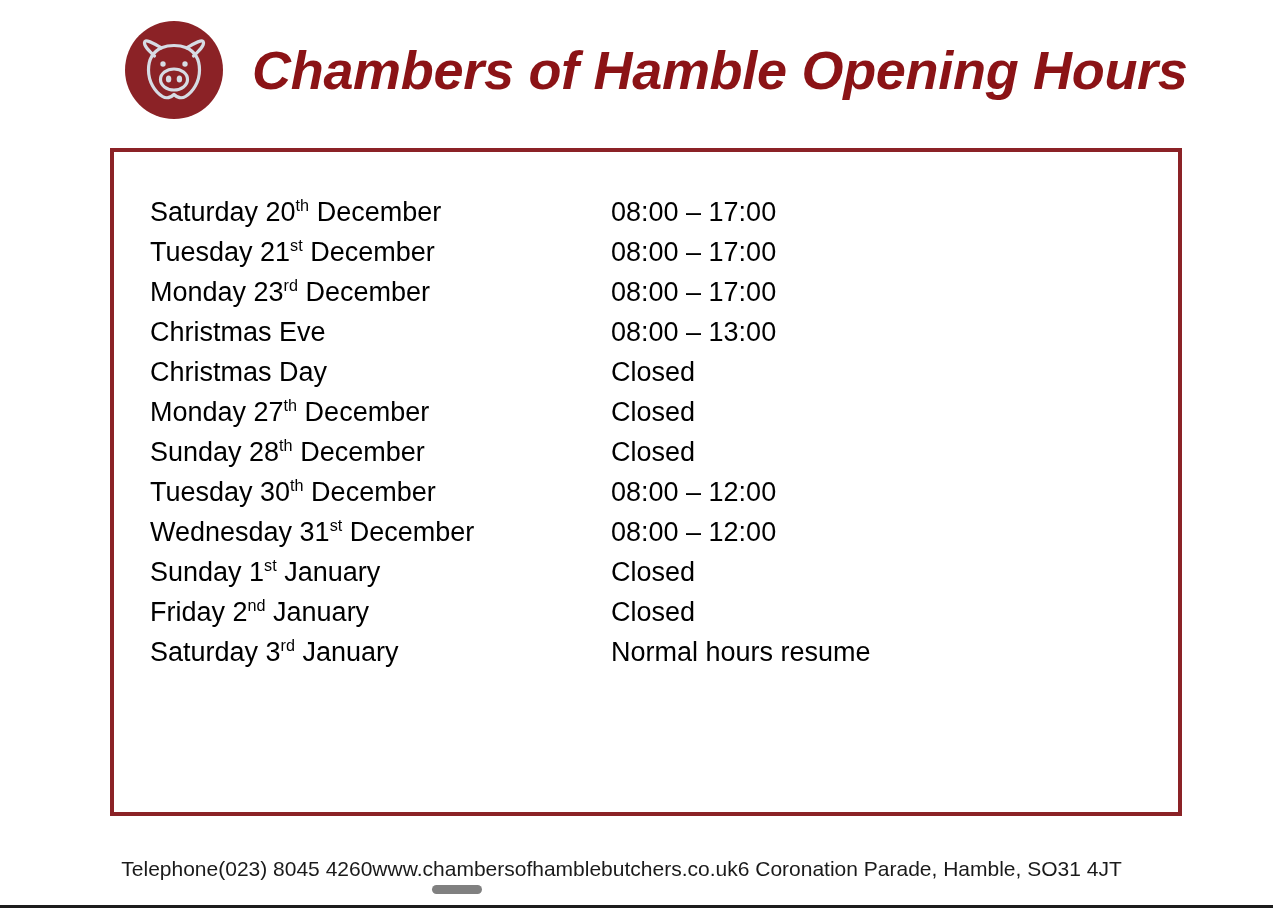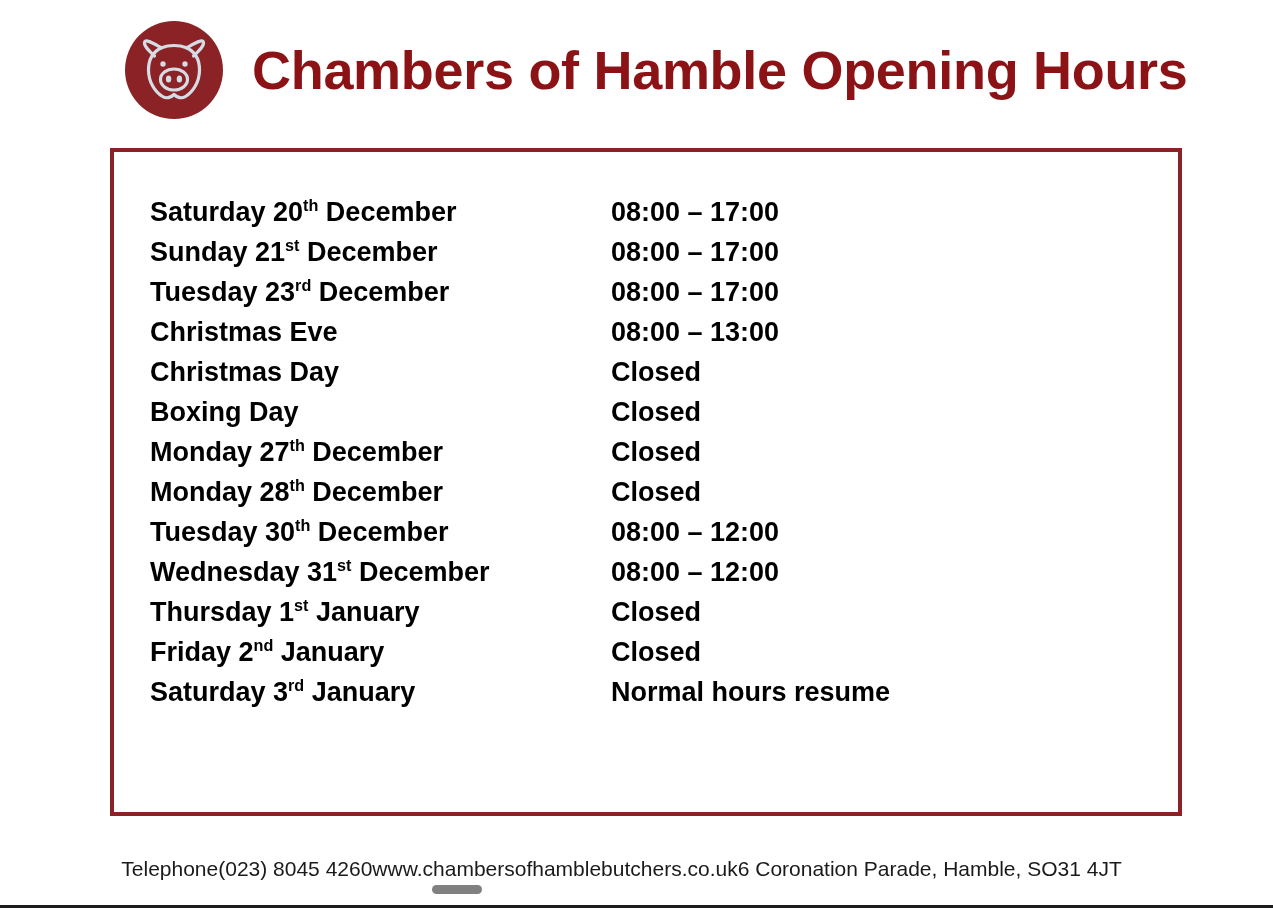--- a/index.html
+++ b/index.html
@@ -38,20 +38,21 @@
   .logo-svg { display: block; width: 100px; height: 100px; }
 
   .site-title {
     margin-left: 28px;
     font-size: 54px;
     font-weight: bold;
     color: #8B1316;
     letter-spacing: -0.3px;
     white-space: nowrap;
     line-height: 1;
+    font-style: italic;
   }
 
   
   .hours-panel {
     position: absolute;
     left: 110px;
     top: 148px;
     width: 1072px;
     height: 668px;
     border: 4px solid #8B2226;
@@ -61,21 +62,21 @@
   .hours-table {
     position: absolute;
     left: 36px;
     top: 40px;
     width: 1000px;
     border-collapse: collapse;
   }
   .hours-table tr { height: 40px; }
   .hours-table td {
     font-size: 27px;
-    font-weight: bold;
+    font-weight: normal;
     color: #000000;
     vertical-align: baseline;
     padding: 0;
     line-height: 40px;
     white-space: pre;
   }
   .col-day { width: 461px; }
   .col-hours { width: 539px; }
 
   sup {
@@ -157,68 +158,64 @@
 <div class="hours-panel">
   <table class="hours-table">
     <tbody>
 
       <tr>
         <td class="col-day"><span>Saturday 20</span><sup>th</sup><span> December</span></td>
         <td class="col-hours">08:00 – 17:00</td>
       </tr>
 
       <tr>
-        <td class="col-day"><span>Sunday 21</span><sup>st</sup><span> December</span></td>
+        <td class="col-day"><span>Tuesday 21</span><sup>st</sup><span> December</span></td>
         <td class="col-hours">08:00 – 17:00</td>
       </tr>
 
 
       <tr>
-        <td class="col-day"><span>Tuesday 23</span><sup>rd</sup><span> December</span></td>
+        <td class="col-day"><span>Monday 23</span><sup>rd</sup><span> December</span></td>
         <td class="col-hours">08:00 – 17:00</td>
       </tr>
 
       <tr>
         <td class="col-day"><span>Christmas Eve</span><sup></sup><span></span></td>
         <td class="col-hours">08:00 – 13:00</td>
       </tr>
 
       <tr>
         <td class="col-day"><span>Christmas Day</span><sup></sup><span></span></td>
         <td class="col-hours">Closed</td>
       </tr>
 
-      <tr>
-        <td class="col-day"><span>Boxing Day</span><sup></sup><span></span></td>
-        <td class="col-hours">Closed</td>
-      </tr>
 
       <tr>
         <td class="col-day"><span>Monday 27</span><sup>th</sup><span> December</span></td>
         <td class="col-hours">Closed</td>
       </tr>
 
       <tr>
-        <td class="col-day"><span>Monday 28</span><sup>th</sup><span> December</span></td>
+        <td class="col-day"><span>Sunday 28</span><sup>th</sup><span> December</span></td>
         <td class="col-hours">Closed</td>
       </tr>
 
 
       <tr>
         <td class="col-day"><span>Tuesday 30</span><sup>th</sup><span> December</span></td>
         <td class="col-hours">08:00 – 12:00</td>
       </tr>
 
       <tr>
         <td class="col-day"><span>Wednesday 31</span><sup>st</sup><span> December</span></td>
         <td class="col-hours">08:00 – 12:00</td>
       </tr>
 
       <tr>
-        <td class="col-day"><span>Thursday 1</span><sup>st</sup><span> January</span></td>
+        <td class="col-day"><span>Sunday 1</span><sup>st</sup><span> January</span></td>
         <td class="col-hours">Closed</td>
       </tr>
 
       <tr>
         <td class="col-day"><span>Friday 2</span><sup>nd</sup><span> January</span></td>
         <td class="col-hours">Closed</td>
       </tr>
 
       <tr>
         <td class="col-day"><span>Saturday 3</span><sup>rd</sup><span> January</span></td>

